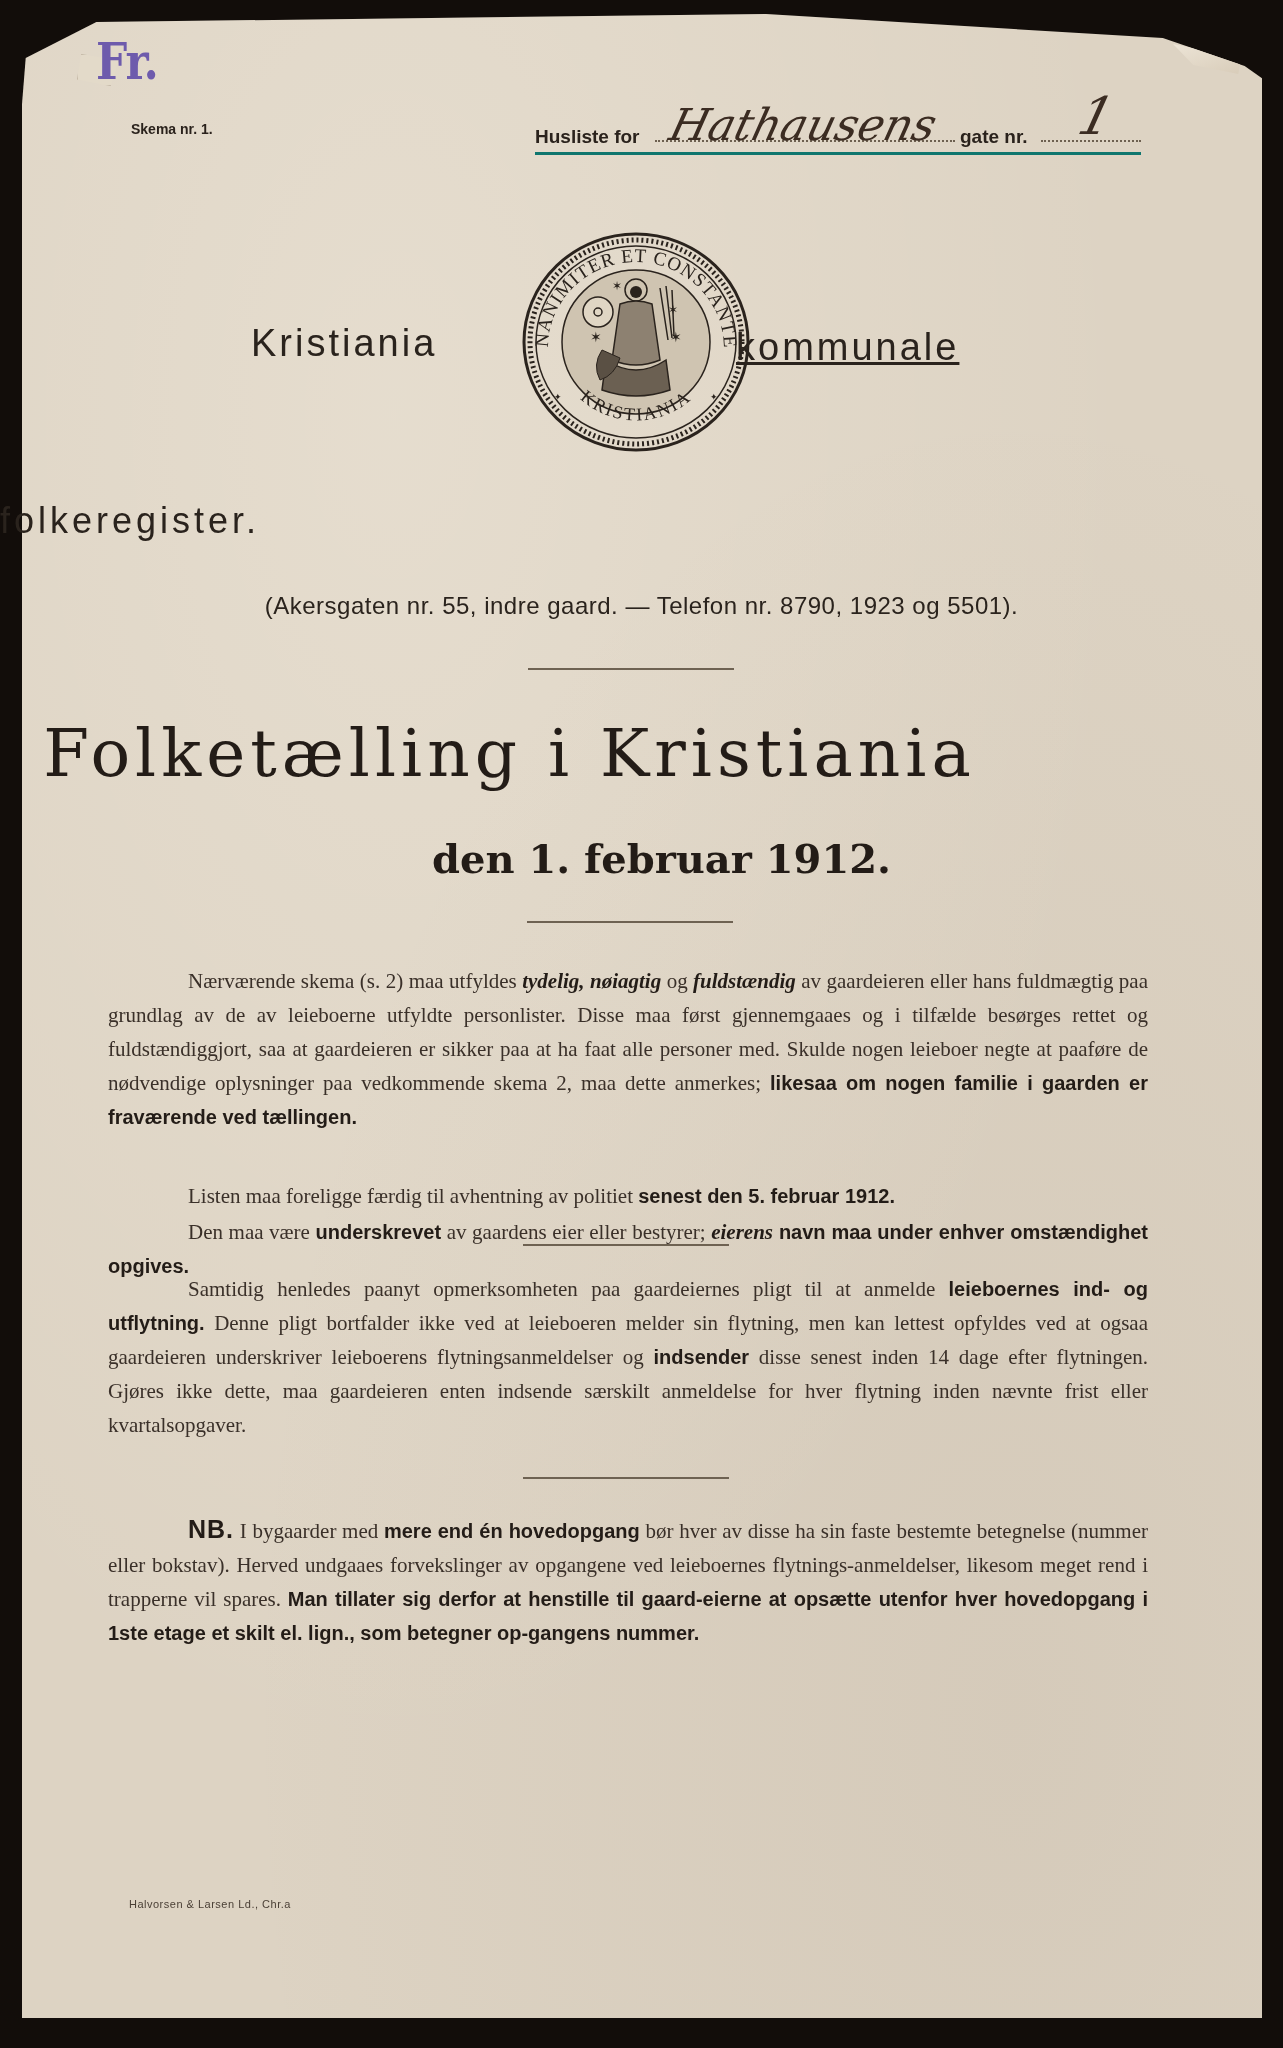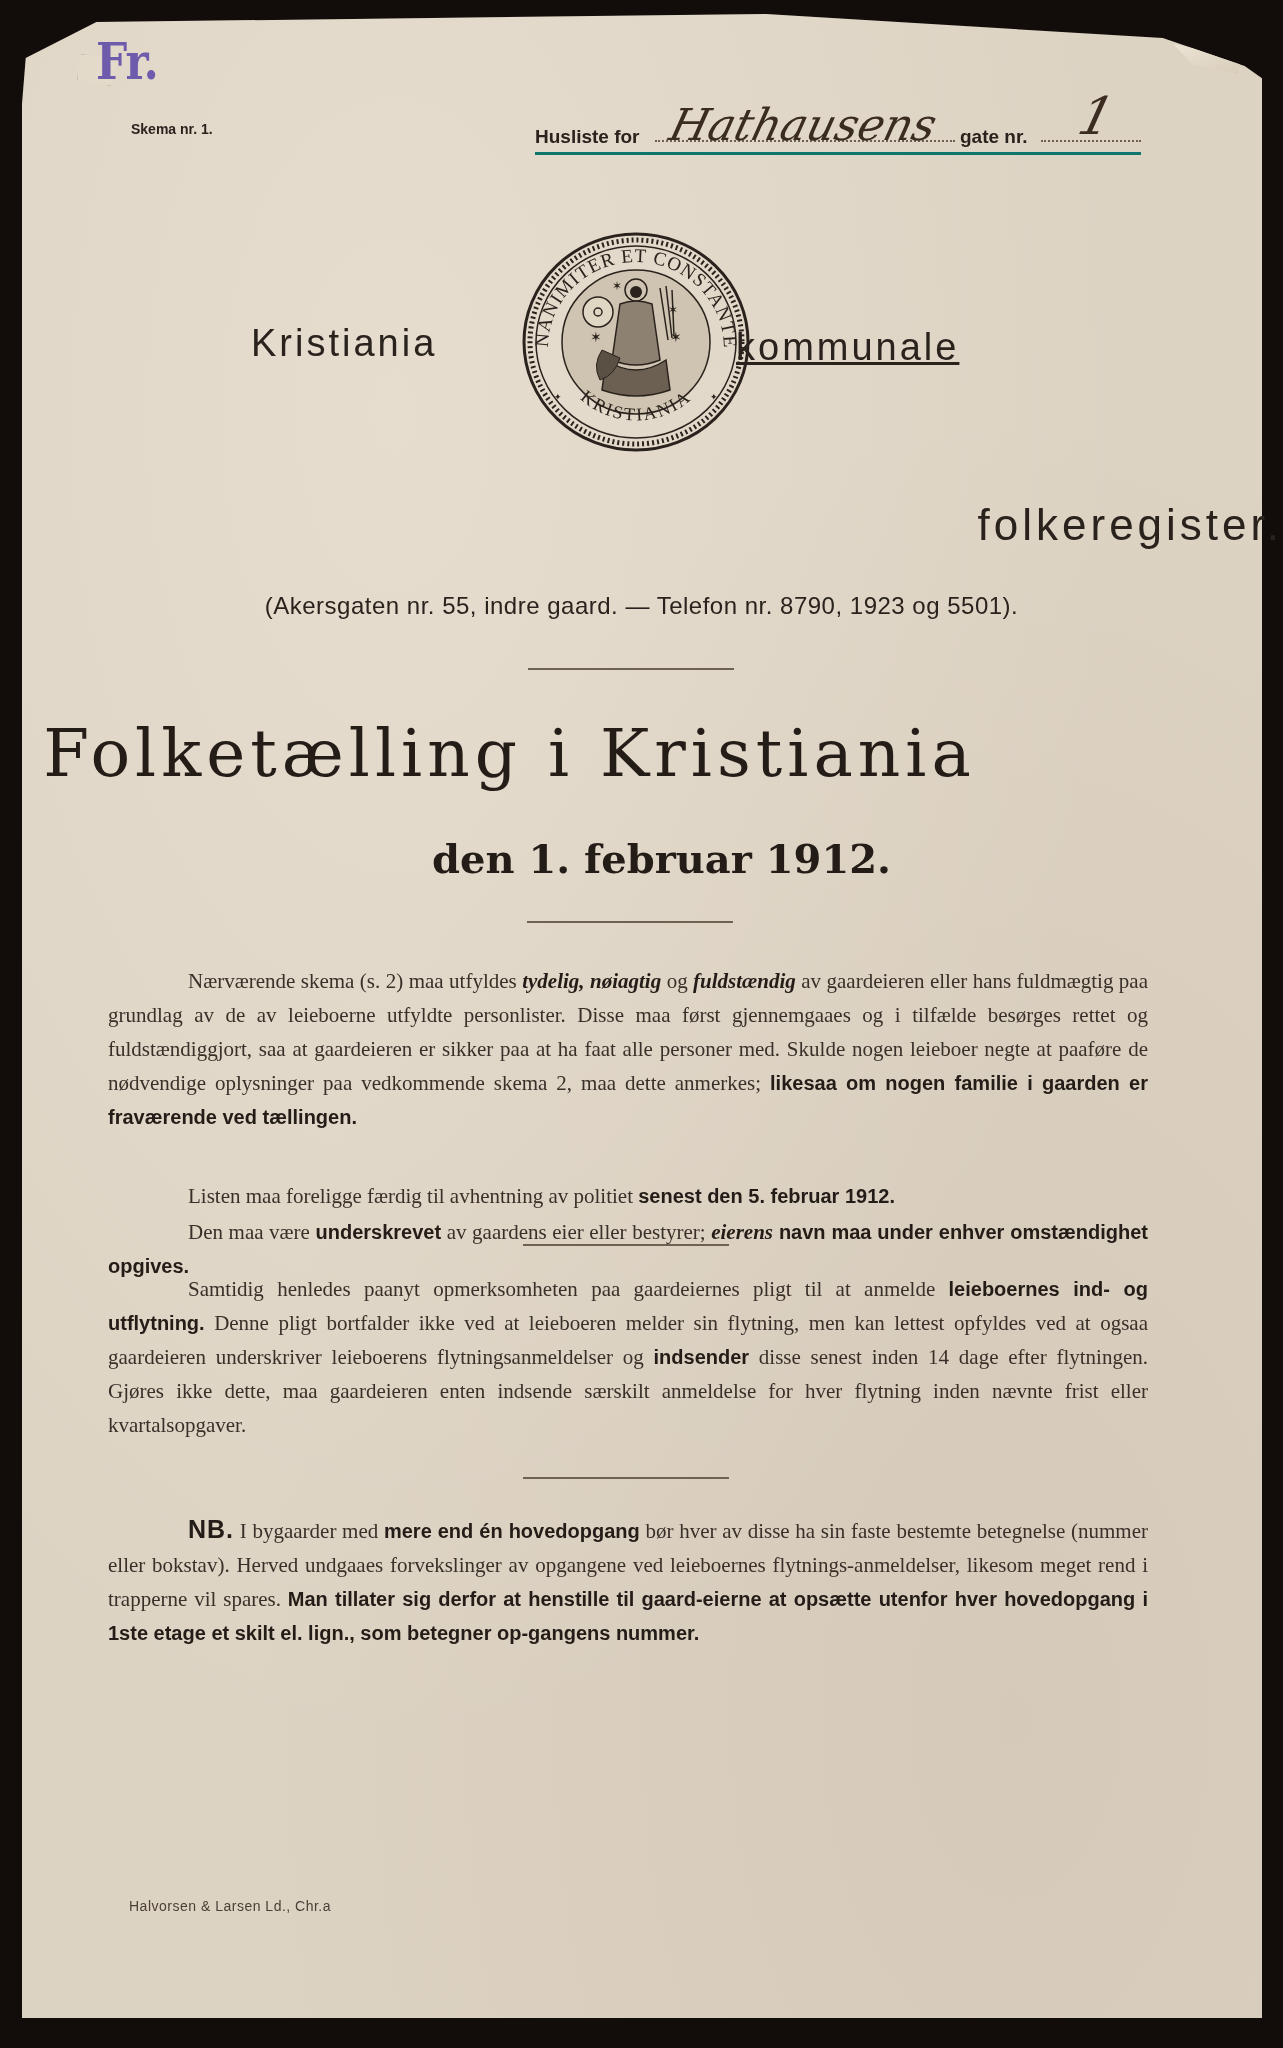--- a/index.html
+++ b/index.html
@@ -50,22 +50,22 @@
     color: #3b2c22; font-size: 44px;
     transform: skewX(-14deg);
   }
   .kr {
     font-size: 38px; letter-spacing: 3px; color: #2a231d;
   }
   .seal {
     left: 520px; top: 230px; width: 232px; height: 224px;
   }
   .folkereg {
-    left: 0; top: 500px; width: 1283px; text-align: right;
-    font-size: 44px; letter-spacing: 4px;
+    left: 0; top: 500px; width: 1283px; text-align: left;
+    font-size: 36px; letter-spacing: 4px;
   }
   .addr {
     left: 0; top: 592px; width: 1283px; text-align: center;
     font-size: 24px; letter-spacing: 0.5px;
   }
   .rule {
     height: 0; border-top: 2px solid #6e6252;
   }
   .title {
     left: 0; top: 715px; width: 1019px; text-align: center;
@@ -82,21 +82,21 @@
     font-family: "Liberation Serif", serif;
     font-size: 21px; line-height: 34px; color: #3a3029;
     text-align: justify;
   }
   .para .ind { display: inline-block; width: 80px; }
   .para b { color: #231c17; font-family: "Liberation Sans", sans-serif; font-size: 20px; }
   .para i.bi { font-weight: bold; color: #231c17; }
   .nb { font-family: "Liberation Sans", sans-serif; font-weight: bold; font-size: 25px; letter-spacing: 1px; color: #231c17; }
   .printer {
     left: 113px; top: 1898px;
-    font-size: 14px; color: #4a3f35; letter-spacing: .5px; padding-left: 16px;
+    font-size: 11px; color: #4a3f35; letter-spacing: .5px; padding-left: 16px;
   }
   .fold-tr {
     position: absolute; right: 21px; top: 30px; width: 68px; height: 30px;
     background: linear-gradient(160deg, #ece4d6, #d8ccb9);
     clip-path: polygon(0 0, 100% 45%, 96% 100%, 30% 70%);
   }
   .fold-tl {
     position: absolute; left: 55px; top: 40px; width: 40px; height: 30px;
     background: #e3dac9; border: 1px solid rgba(120,100,80,.3);
     clip-path: polygon(10% 0, 100% 20%, 80% 100%, 0 80%);

